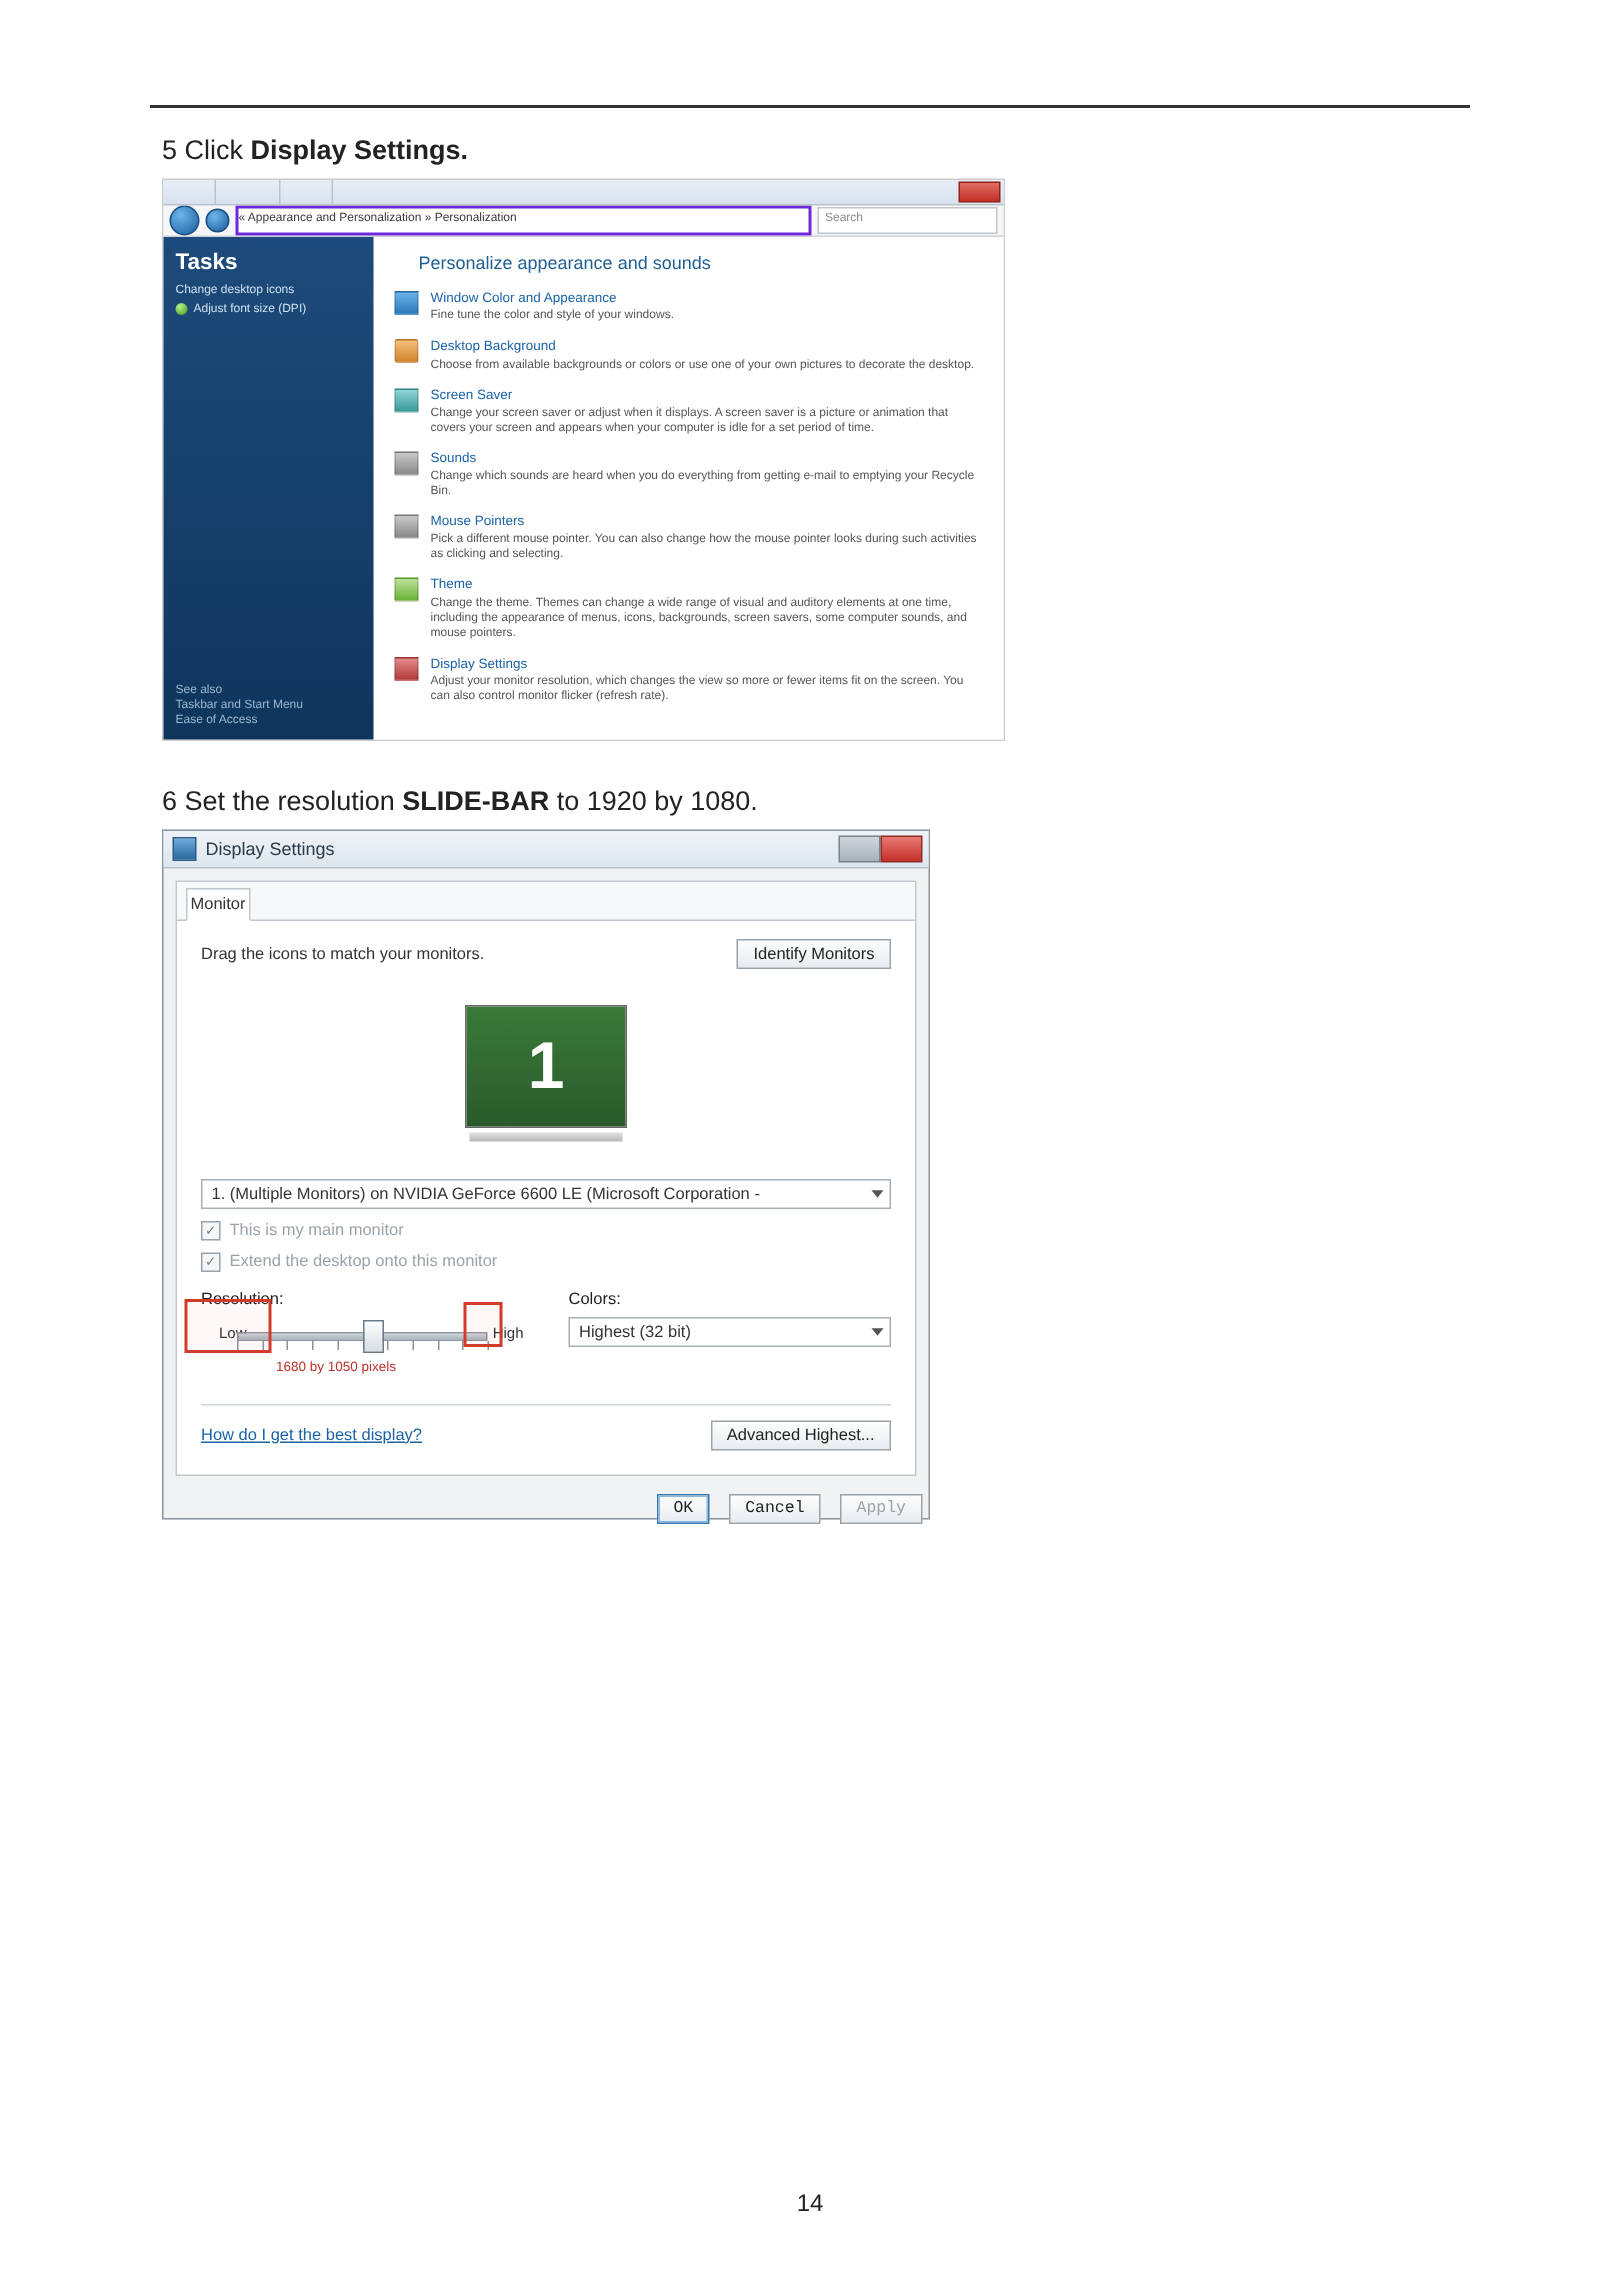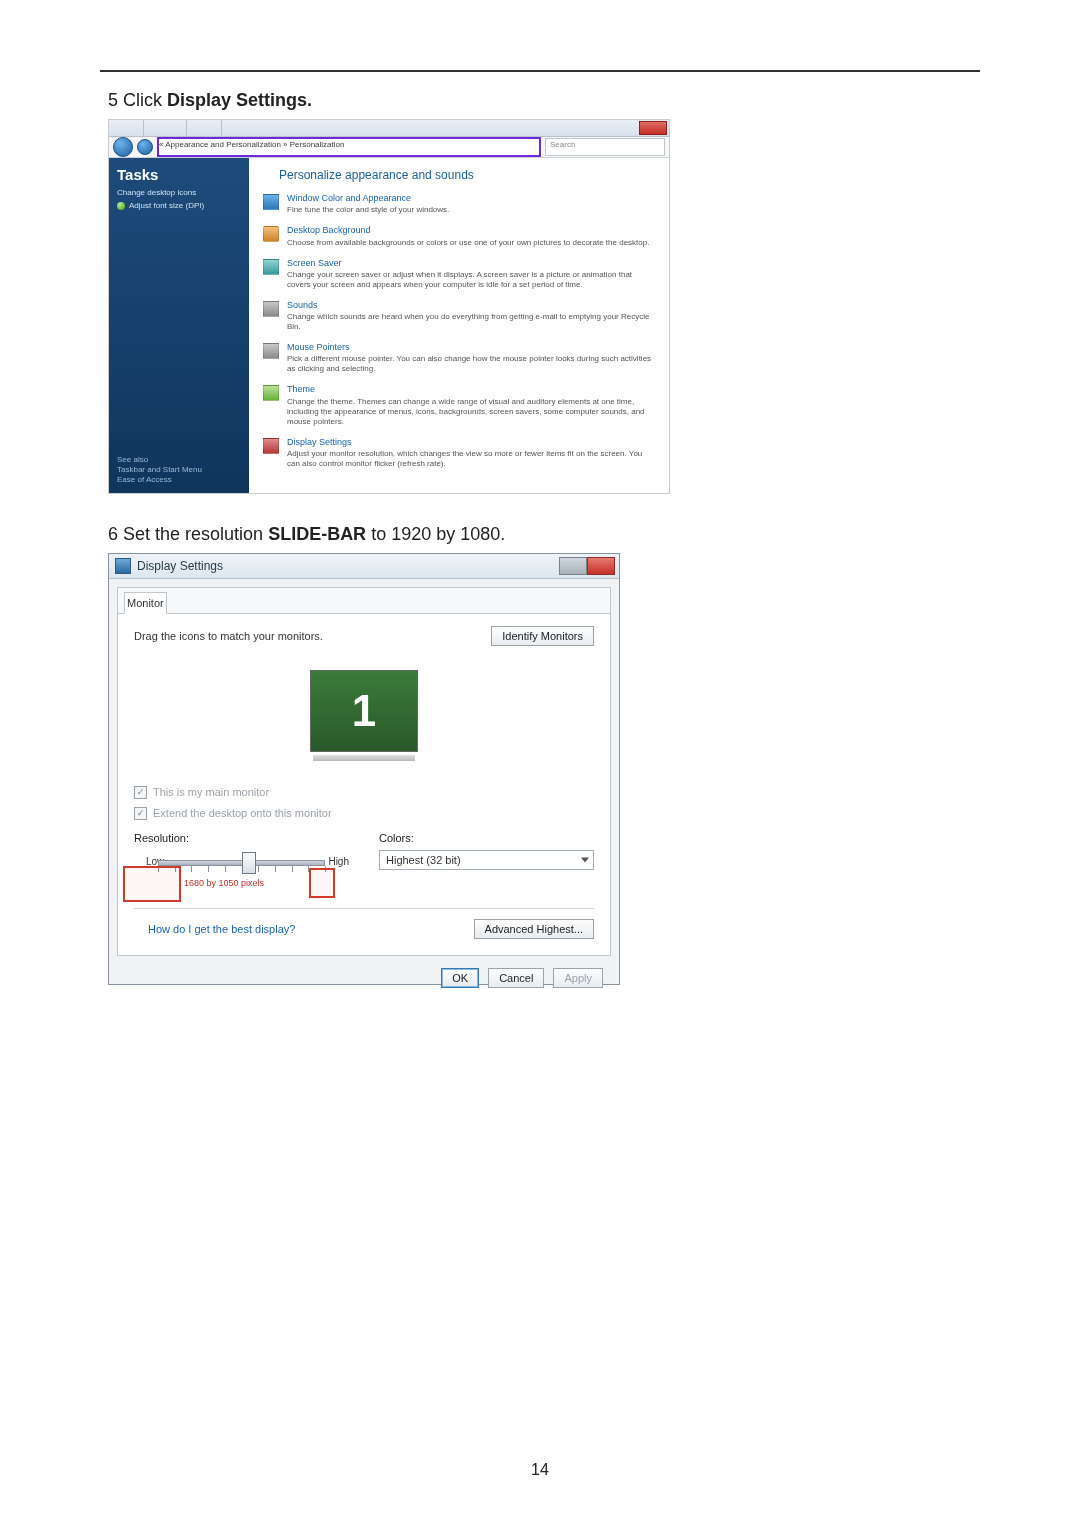--- a/index.html
+++ b/index.html
@@ -225,22 +225,22 @@
   .slider .readout {
     position: absolute; left: 50px; top: 28px; color: #c03028; font-size: 9px;
   }
   
   .redbox { position: absolute; border: 2px solid #d23a2a; background: rgba(210,58,42,0.04); pointer-events: none; }
   .redbox.a { left: 14px; top: 312px; width: 54px; height: 32px; } 
   .redbox.b { left: 200px; top: 314px; width: 22px; height: 26px; } 
 
   .shot2 .divider { border-top: 1px solid #d0d6dc; margin: 18px 0 10px 0; }
   .shot2 .bottom { display: flex; justify-content: space-between; align-items: center; }
-  .shot2 .help { color: #1b63a6; font-size: 11px; margin-left: 14px; }
-  .shot2 .dlgbtns { padding: 8px 16px 0 0; text-align: right; }
+  .shot2 .help { color: #1b63a6; text-decoration: underline; font-size: 11px; }
+  .shot2 .dlgbtns { padding: 8px 4px 0 0; text-align: right; font-family: Liberation Mono, monospace; }
   .shot2 .dlgbtns .btn { margin-left: 6px; min-width: 64px; }
   .shot2 .dlgbtns .btn.off { color: #9aa2aa; }
   .shot2 .dlgbtns .btn.primary { border: 1px solid #3a78b0; box-shadow: 0 0 0 1px #8ab8e0 inset; }
 
   .pageno {
     position: absolute;
     bottom: 48px;
     left: 0; right: 0;
     text-align: center;
     font-size: 16px;
@@ -359,20 +359,21 @@
       <div class="content">
         <div class="toprow">
           <div class="lbl">Drag the icons to match your monitors.</div>
           <div class="btn">Identify Monitors</div>
         </div>
         <div class="preview">
           <div class="monitor">
             <span>1</span>
           </div>
         </div>
+        <div class="dd">1. (Multiple Monitors) on NVIDIA GeForce 6600 LE (Microsoft Corporation - </div>
 
         <div class="chk">
           <span class="box">✓</span>
           <span>This is my main monitor</span>
         </div>
         <div class="chk">
           <span class="box">✓</span>
           <span>Extend the desktop onto this monitor</span>
         </div>
 

